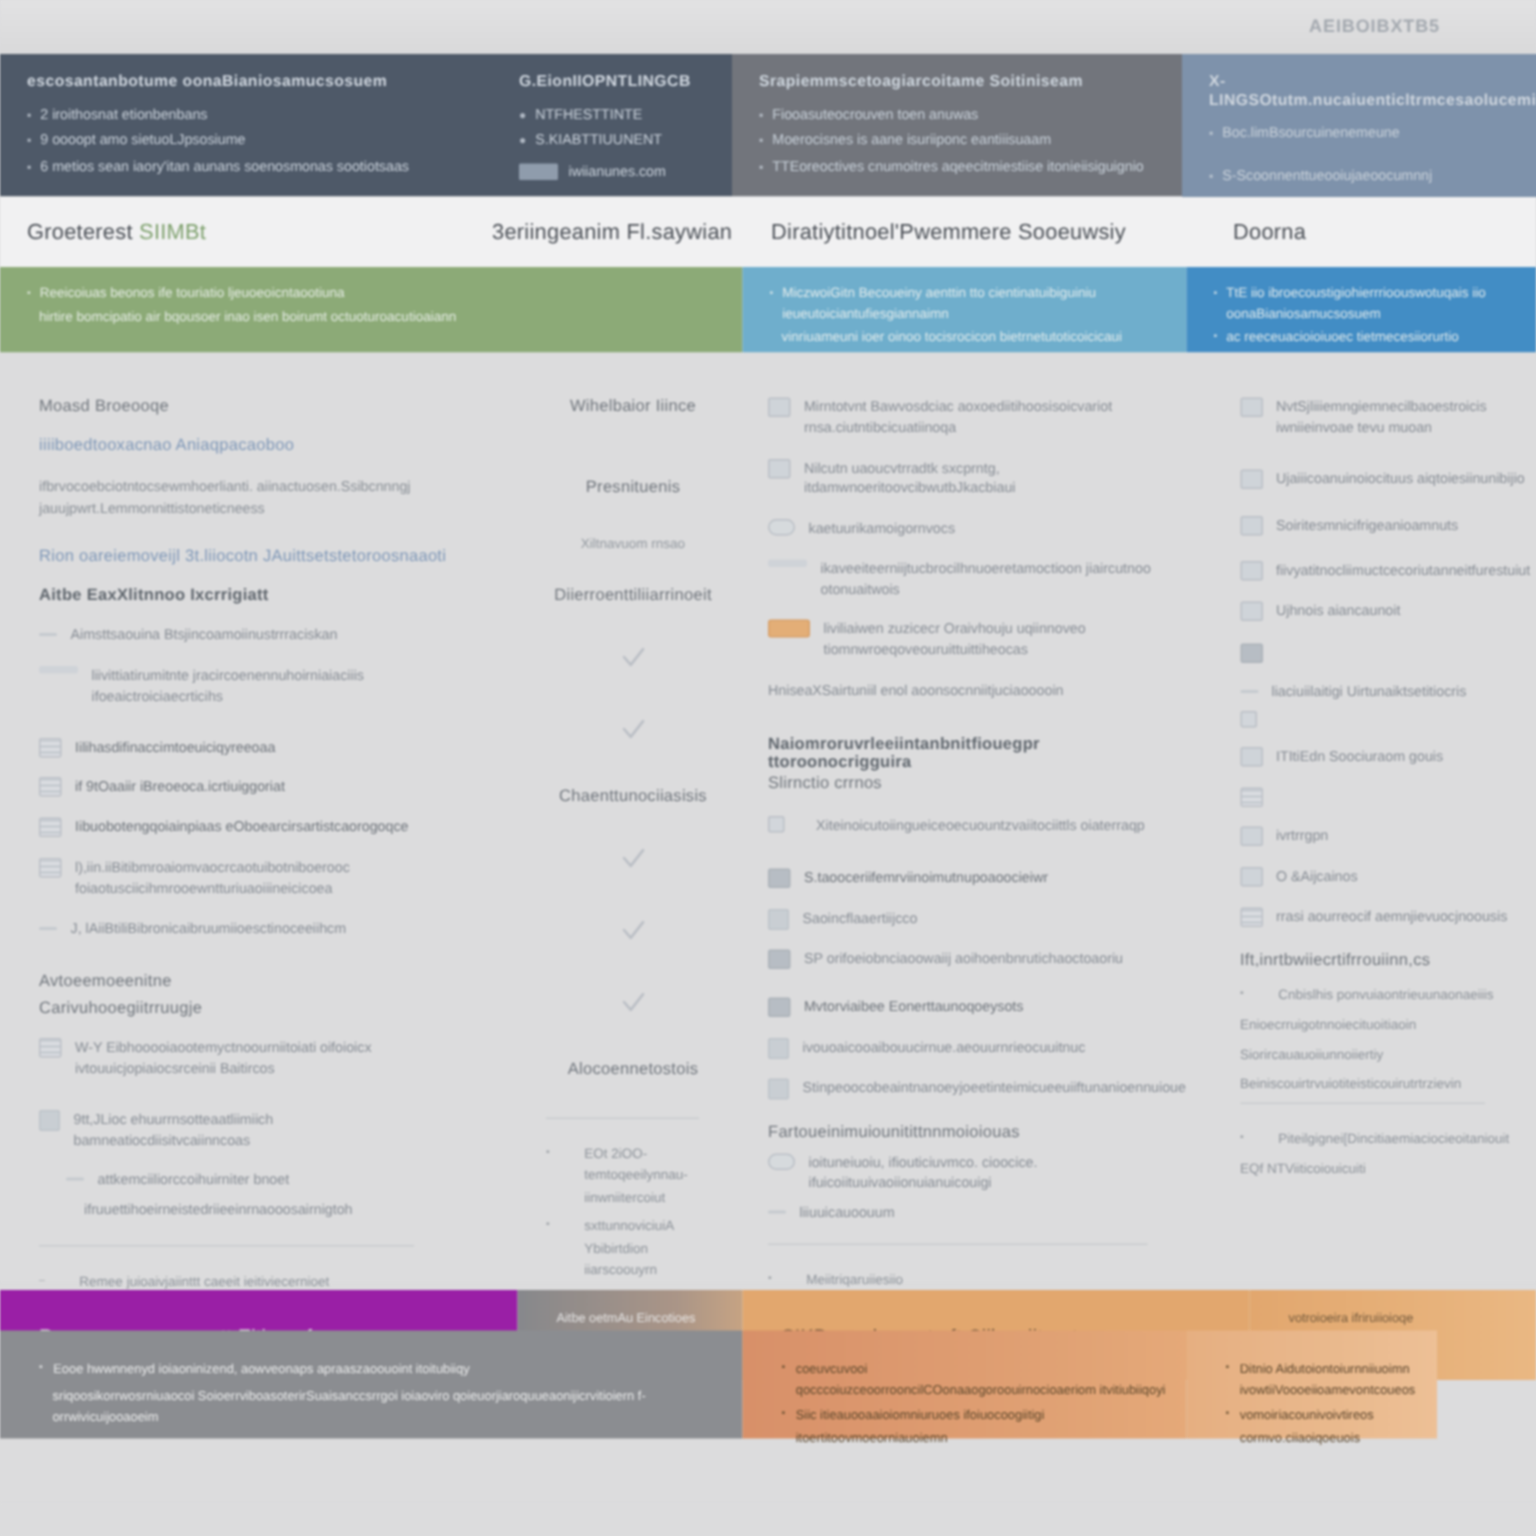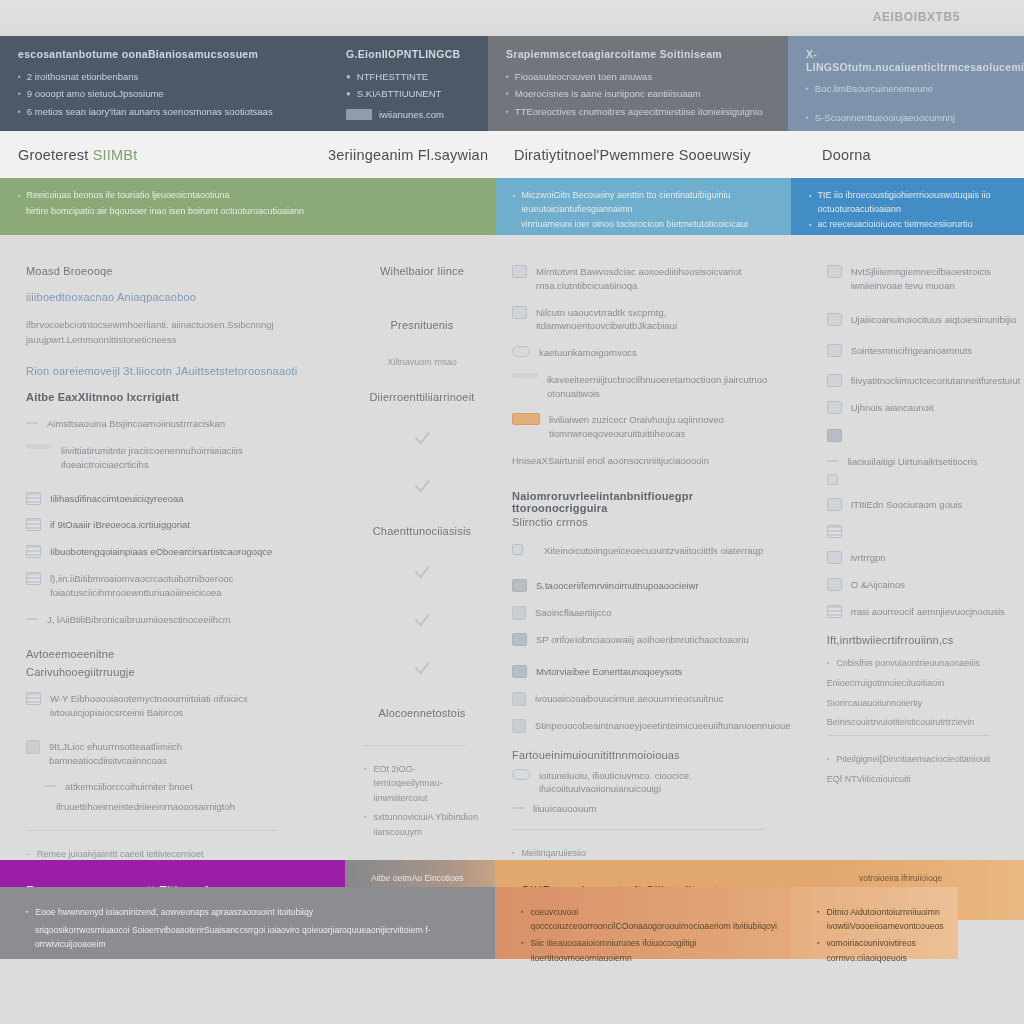--- a/index.html
+++ b/index.html
@@ -104,21 +104,21 @@
   }
   .k2 .h-sec{margin-bottom:26px;}
   .k2 .sub{font-size:9px;color:#949aa1;margin-bottom:24px;}
 
   .rule{height:1px;background:#c8cbce;margin:16px 0 16px 0;}
   .k1 .rule{margin-right:26px;}
   .k2 .rule{margin:6px 14px 16px 0;}
   .k3 .rule{margin:6px 26px 16px 0;}
   .k4 .rule{margin:6px 30px 16px 0;}
 
-  .foot-li{display:flex;gap:7px;font-size:9px;color:#8d939a;line-height:1.6;margin-bottom:5px;}
+  .foot-li{display:flex;gap:23px;font-size:9px;color:#8d939a;line-height:1.6;margin-bottom:5px;}
   .foot-li .bul{font-size:7px;line-height:2.1;opacity:.75;}
   .foot-p{font-size:9px;color:#8d939a;line-height:1.6;margin:0 0 5px 0;}
 
   
   .barA{
     position:absolute;left:0;top:860px;width:1024px;height:60px;display:flex;align-items:center;
   }
   .barA .seg{height:60px;box-sizing:border-box;display:flex;align-items:center;padding-left:26px;}
   .barA .s1{flex:0 0 345px;background:#a21caf;}
   .barA .s2{flex:0 0 150px;background:linear-gradient(90deg,#86888c 0%,#ab9586 70%,#c8a380 100%);}
@@ -240,21 +240,21 @@
           <span>MiczwoiGitn Becoueiny aenttin tto cientinatuibiguiniu ieueutoiciantufiesgiannaimn</span>
         </div>
       <div class="sb-li">
           <span class="bul">&nbsp;</span>
           <span>vinriuameuni ioer oinoo tocisrocicon bietrnetutoticoicicaui</span>
         </div>
     </div>
     <div class="sb d">
       <div class="sb-li">
           <span class="bul">▪</span>
-          <span>TtE iio ibroecoustigiohierrrioouswotuqais  iio octuoturoacutioaiann</span>
+          <span>TtE iio ibroecoustigiohierrrioouswotuqais  iio oonaBianiosamucsosuem</span>
         </div>
       <div class="sb-li">
           <span class="bul">▪</span>
           <span>ac reeceuacioioiuoec tietmecesiiorurtio</span>
         </div>
     </div>
   </div>
 
   <div class="content">
 

